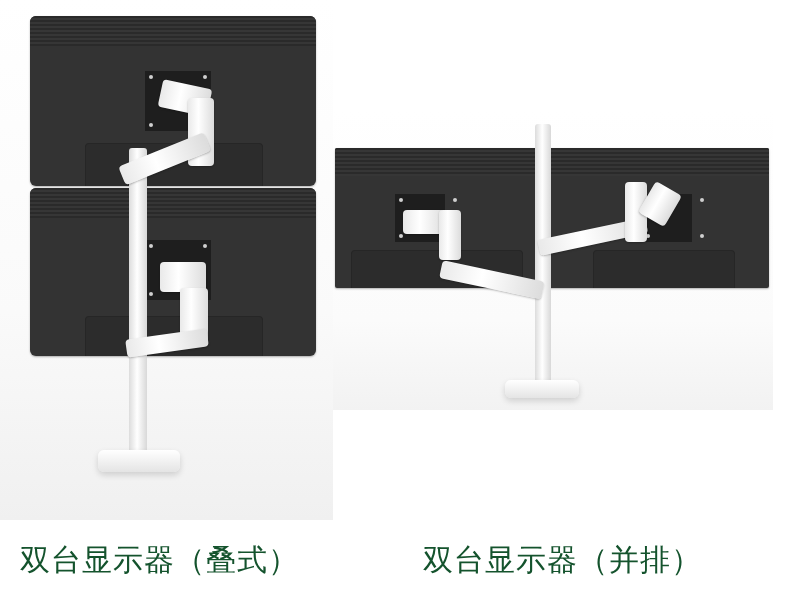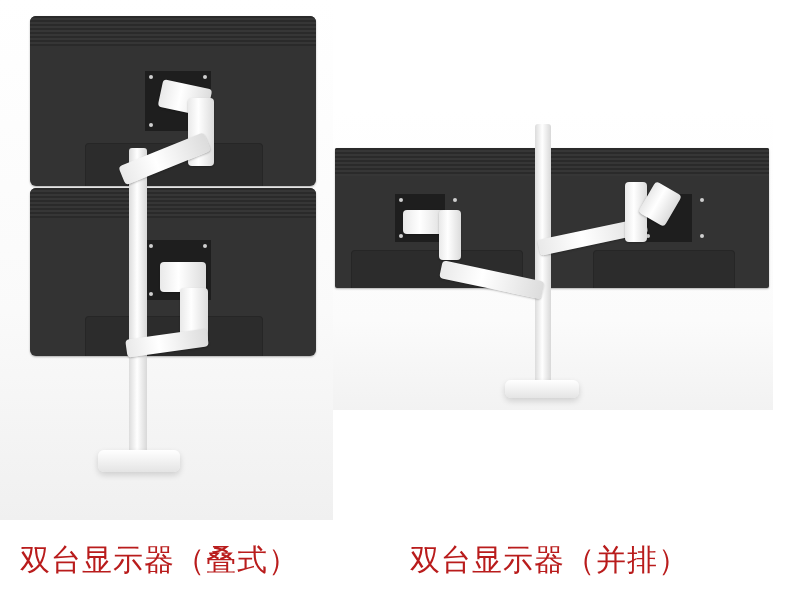--- a/index.html
+++ b/index.html
@@ -10,21 +10,21 @@
   .monitor { position:absolute; background:#333333; border-radius:6px; box-shadow:0 1px 2px rgba(0,0,0,0.3); overflow:hidden; }
   .monitor .band { position:absolute; left:0; right:0; top:0; height:30px; background:repeating-linear-gradient(#2a2a2a 0px, #2a2a2a 2px, #363636 2px, #363636 4px); }
   .monitor .plate { position:absolute; background:#1e1e1e; }
   .monitor .plate::before, .monitor .plate::after { content:""; position:absolute; width:4px; height:4px; border-radius:50%; background:#cfcfcf; }
   .monitor .plate::before { left:4px; top:4px; box-shadow: 54px 0 0 #cfcfcf; }
   .monitor .plate::after { left:4px; bottom:4px; box-shadow: 54px 0 0 #cfcfcf; }
   .monitor .recess { position:absolute; background:#2c2c2c; border:1px solid #262626; border-bottom:none; border-radius:4px 4px 0 0; }
   .arm { position:absolute; background:linear-gradient(90deg,#e9e9e9,#ffffff 40%,#dcdcdc); border-radius:4px; box-shadow:0 1px 2px rgba(0,0,0,0.25); }
   .pole { position:absolute; background:linear-gradient(90deg,#dcdcdc,#ffffff 45%,#d8d8d8); border-radius:3px; }
   .base { position:absolute; background:linear-gradient(#ffffff,#e4e4e4); border-radius:6px; box-shadow:0 3px 6px rgba(0,0,0,0.15); }
-  .caption { position:absolute; top:540px; font-size:30px; color:#b91c1c; letter-spacing:1px; white-space:nowrap; font-family:"DejaVu Sans", sans-serif; }
+  .caption { position:absolute; top:540px; font-size:30px; color:#14532d; letter-spacing:1px; white-space:nowrap; font-family:"DejaVu Sans", sans-serif; }
 </style>
 </head>
 <body>
 
 <div class="panel bg-left">
 
   <div class="monitor" style="left:30px; top:16px; width:286px; height:170px;">
     <div class="band"></div>
     <div class="plate" style="left:115px; top:55px; width:66px; height:60px;"></div>
     <div class="recess" style="left:55px; top:127px; width:176px; height:45px;"></div>
@@ -65,13 +65,13 @@
   <div class="arm" style="left:108px; top:150px; width:104px; height:18px; transform:rotate(12deg); transform-origin:left center;"></div>
 
   <div class="arm" style="left:206px; top:130px; width:110px; height:16px; transform:rotate(-12deg); transform-origin:left center;"></div>
   <div class="arm" style="left:292px; top:72px; width:22px; height:60px;"></div>
   <div class="arm" style="left:312px; top:76px; width:30px; height:36px; transform:rotate(30deg);"></div>
 
   <div class="base" style="left:172px; top:270px; width:74px; height:18px;"></div>
 </div>
 
 <div class="caption" style="left:20px;">双台显示器（叠式）</div>
-<div class="caption" style="left:410px;">双台显示器（并排）</div>
+<div class="caption" style="left:423px;">双台显示器（并排）</div>
 
 </body></html>

